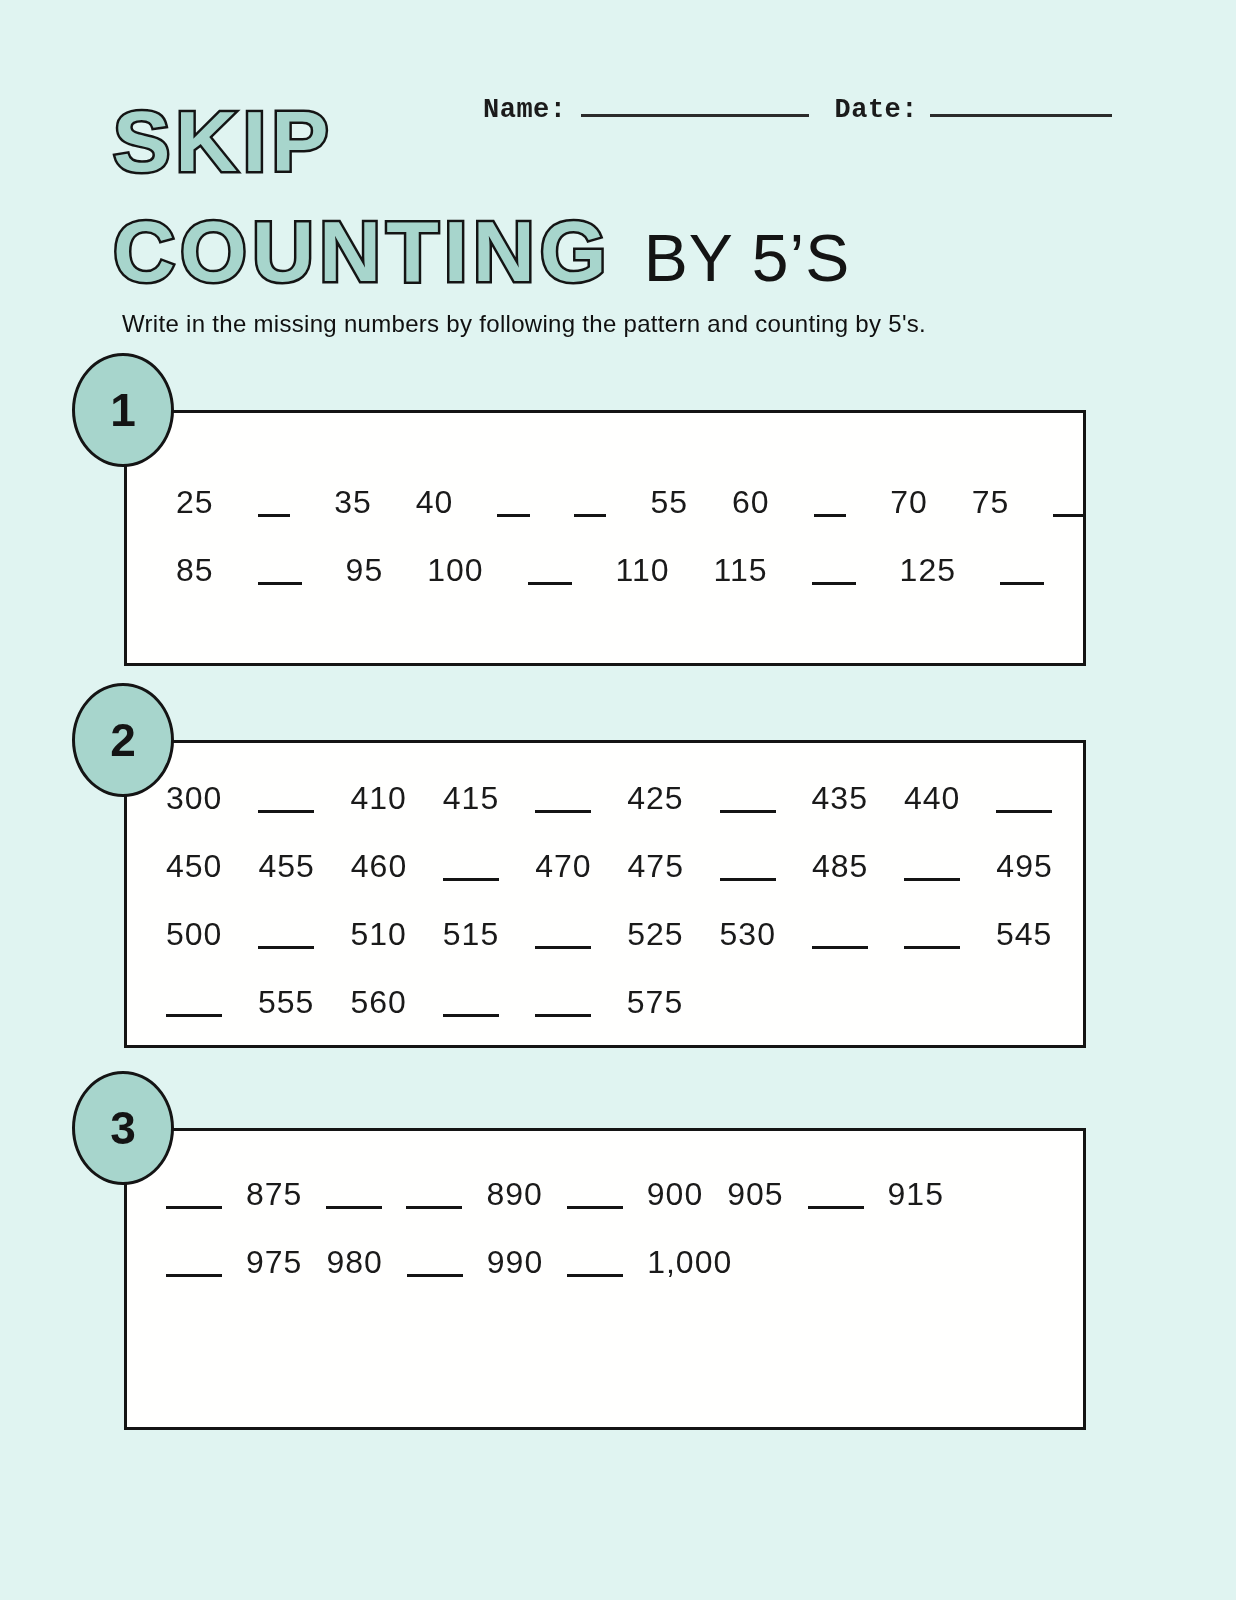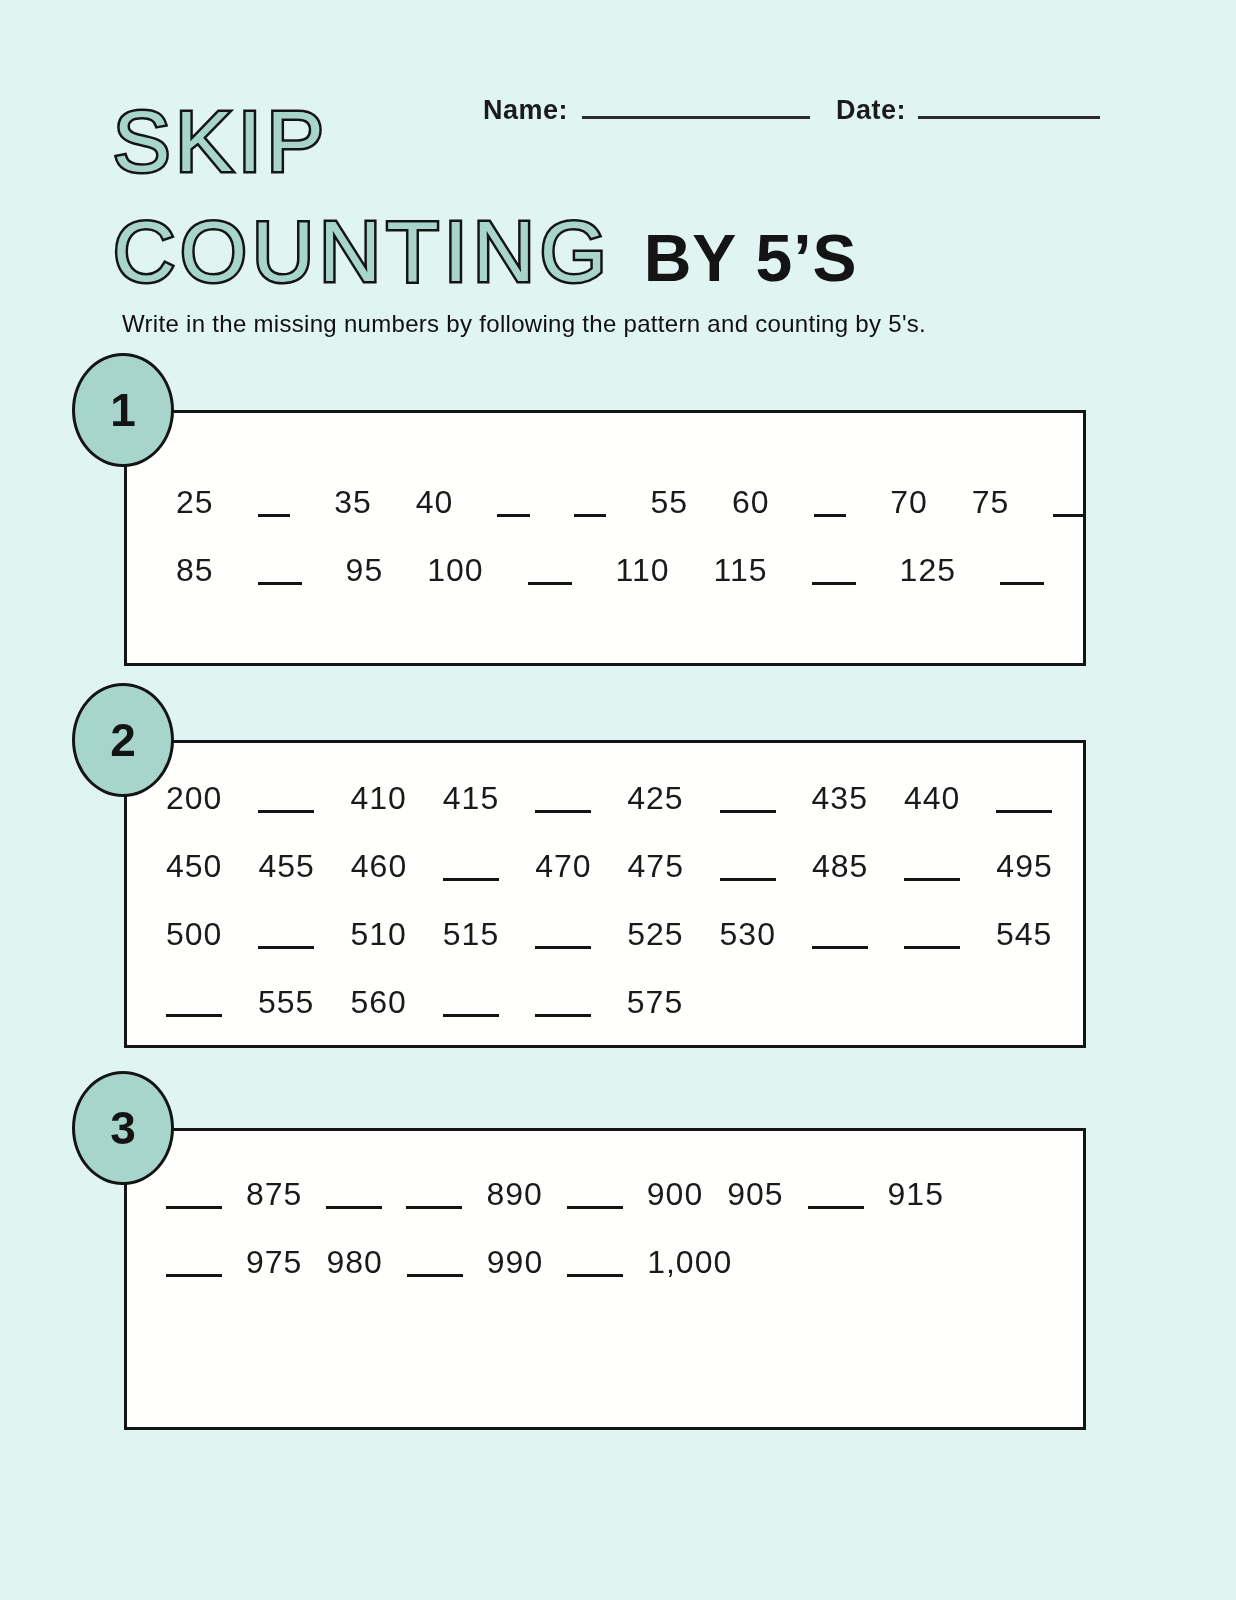--- a/index.html
+++ b/index.html
@@ -18,56 +18,57 @@
   .namedate {
     position: absolute;
     left: 483px;
     top: 95px;
     display: flex;
     align-items: baseline;
     font-size: 27px;
     font-weight: 700;
     color: #1b1b1b;
     letter-spacing: 0.5px;
+    font-family: Liberation Mono, monospace;
   }
   .write-line {
     display: inline-block;
     border-bottom: 3px solid #2b2b2b;
     height: 22px;
   }
   .name-line { width: 228px; margin-left: 14px; }
   .date-label { margin-left: 26px; }
   .date-line { width: 182px; margin-left: 12px; }
 
   
   .title {
     position: absolute;
     left: 113px;
     top: 98px;
     font-weight: 700;
     color: #141414;
   }
   .bubble {
     font-size: 86px;
-    font-weight: 400;
+    font-weight: 700;
     letter-spacing: 5px;
     line-height: 1.0;
     color: #a7d5cc;
     -webkit-text-stroke: 5px #141414;
     paint-order: stroke fill;
   }
   .title-line2 {
     display: flex;
     align-items: baseline;
     gap: 32px;
     margin-top: 24px;
   }
   .title-suffix {
     font-size: 66px;
-    font-weight: 700;
+    font-weight: 400;
     letter-spacing: 1px;
     color: #141414;
   }
 
   
   .instruction {
     position: absolute;
     left: 122px;
     top: 310px;
     font-size: 24px;
@@ -193,21 +194,21 @@
       </div>
   </div>
 
   <div class="section section-2">
     <div class="badge">
       <span>2</span>
     </div>
     <div class="box"></div>
     <div class="rows">
         <div class="row">
-          <span class="num">200</span>
+          <span class="num">300</span>
           <span class="blank"></span>
           <span class="num">410</span>
           <span class="num">415</span>
           <span class="blank"></span>
           <span class="num">425</span>
           <span class="blank"></span>
           <span class="num">435</span>
           <span class="num">440</span>
           <span class="blank"></span>
         </div>

